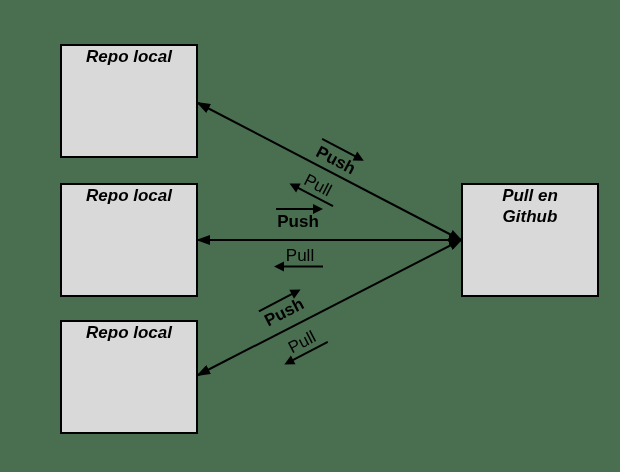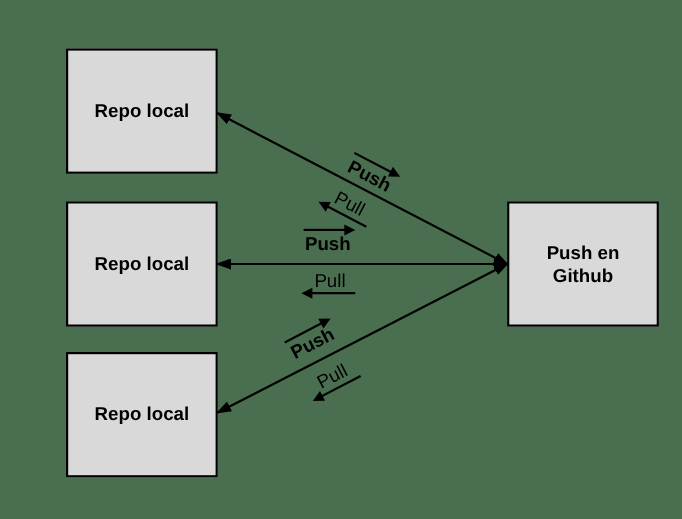--- a/index.html
+++ b/index.html
@@ -9,22 +9,23 @@
     background:#4a6f50;
     overflow:hidden;
     font-family:"Liberation Sans", sans-serif;
   }
   .node {
     position:absolute;
     width:138px; height:114px;
     background:#d9d9d9;
     border:2px solid #000;
     box-sizing:border-box;
-    display:flex; align-items:center; justify-content:center;
+    display:flex; justify-content:center;
     z-index:1;
+    font-style:italic;
   }
   .node .node-label {
     font-size:17px; font-weight:bold; color:#000;
     text-align:center; white-space:pre-line; line-height:1.25;
   }
   #node-local-1 { left:60px;  top:44px;  }
   #node-local-2 { left:60px;  top:183px; }
   #node-local-3 { left:60px;  top:320px; }
   #node-github  { left:461px; top:183px; }
 
@@ -73,21 +74,21 @@
   <div class="node" id="node-local-1" style="background: rgb(217, 217, 217); border-color: rgb(0, 0, 0);">
     <span class="node-label">Repo local</span>
   </div>
   <div class="node" id="node-local-2" style="background: rgb(217, 217, 217); border-color: rgb(0, 0, 0);">
     <span class="node-label">Repo local</span>
   </div>
   <div class="node" id="node-local-3" style="background: rgb(217, 217, 217); border-color: rgb(0, 0, 0);">
     <span class="node-label">Repo local</span>
   </div>
   <div class="node" id="node-github" style="background: rgb(217, 217, 217); border-color: rgb(0, 0, 0);">
-    <span class="node-label">Push en
+    <span class="node-label">Pull en
 Github</span>
   </div>
 
   <svg id="edges-svg" viewBox="0 0 620 472" xmlns="http://www.w3.org/2000/svg">
     <defs>
       <marker id="ah" markerWidth="14" markerHeight="10" refX="12" refY="5" orient="auto-start-reverse" markerUnits="userSpaceOnUse">
         <path d="M0,0 L14,5 L0,10 z" fill="#000"></path>
       </marker>
     </defs>
     <line x1="198" y1="103" x2="461" y2="240" marker-start="url(#ah)" marker-end="url(#ah)"></line>

